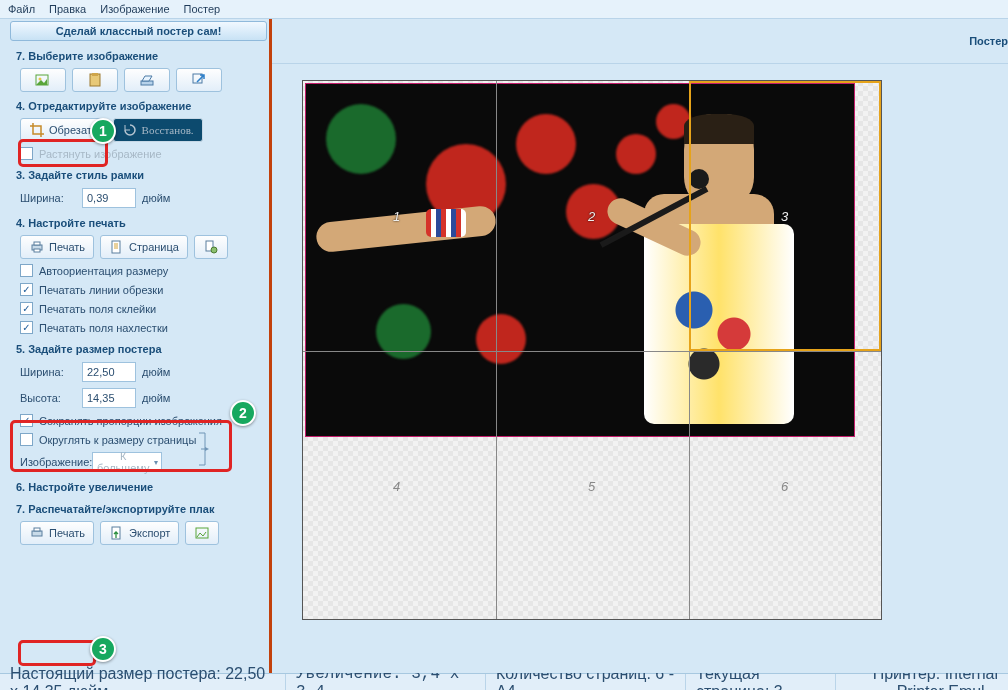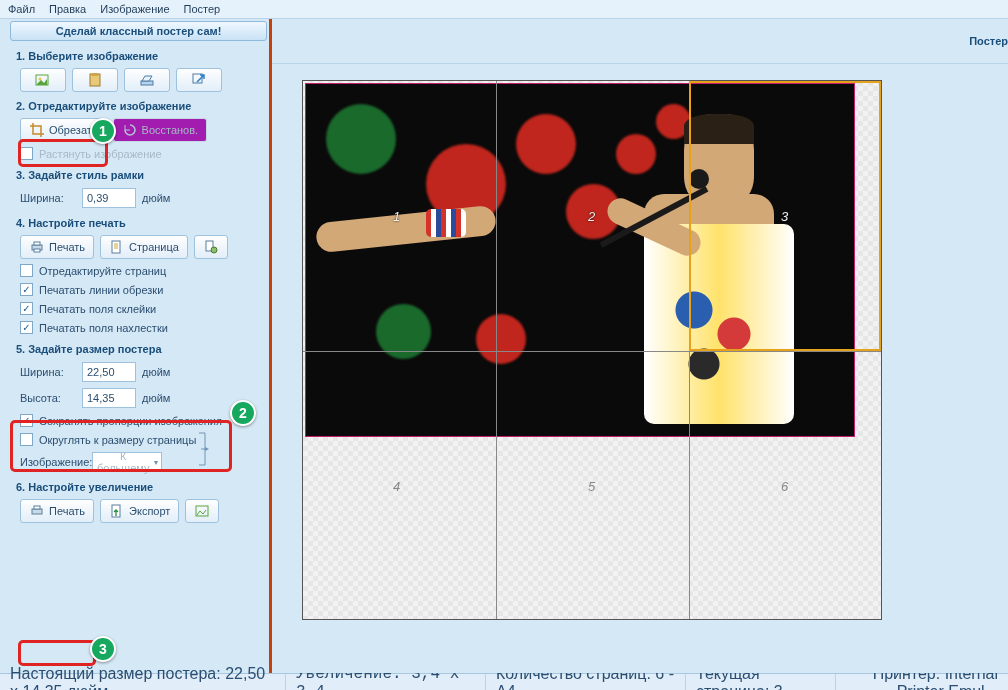--- a/index.html
+++ b/index.html
@@ -66,21 +66,21 @@
     border: 1px solid #9ec2de;
     border-radius: 3px;
     display: inline-flex;
     align-items: center;
     justify-content: center;
     gap: 4px;
     color: #2b4e70;
     font-size: 11px;
     cursor: pointer;
   }
-  .btn.disabled { color: #a7b8c6; border-color:#c7d8e6; background:#a21caf; }
+  .btn.disabled { color: #a7b8c6; border-color:#c7d8e6; background:#0c4a6e;font-family:Liberation Serif, serif; }
   .icon16 { width: 16px; height: 16px; display:inline-block; }
   .row {
     display:flex; align-items:center; gap:6px;
     margin: 3px 0 3px 20px;
   }
   .chk {
     width:13px; height:13px; border:1px solid #7ea7c8; background:#fff;
     display:inline-flex; align-items:center; justify-content:center;
     font-size:10px; color:#1f5d9a;
   }
@@ -173,21 +173,21 @@
   <span>Правка</span>
   <span>Изображение</span>
   <span>Постер</span>
 </div>
 
 <div class="main">
 
   <div class="leftpanel">
     <div class="promo">Сделай классный постер сам!</div>
 
-    <div class="section-title">1. Выберите изображение</div>
+    <div class="section-title">7. Выберите изображение</div>
     <div class="btnrow">
       <div class="btn">
           <span class="icon16"><svg viewBox="0 0 16 16">
               <rect x="1" y="3" width="12" height="10" fill="none" stroke="#59a53a"></rect>
               <circle cx="5" cy="7" r="1.5" fill="#e6c646"></circle>
               <path d="M2 12 L6 8 L9 11 L12 7 L12 13 L2 13Z" fill="#59a53a"></path>
             </svg></span>
         </div>
       <div class="btn">
           <span class="icon16"><svg viewBox="0 0 16 16">
@@ -202,21 +202,21 @@
             </svg></span>
         </div>
       <div class="btn">
           <span class="icon16"><svg viewBox="0 0 16 16">
               <rect x="2" y="2" width="9" height="9" fill="none" stroke="#4d7aa5"></rect>
               <path d="M6 10 L13 3 M9 3 H13 V7" fill="none" stroke="#2d7fc9" stroke-width="1.5"></path>
             </svg></span>
         </div>
     </div>
 
-    <div class="section-title">2. Отредактируйте изображение</div>
+    <div class="section-title">4. Отредактируйте изображение</div>
     <div class="btnrow" style="position:relative;">
       <div class="btn">
           <span class="icon16"><svg viewBox="0 0 16 16">
               <path d="M4 1 V12 H15 M1 4 H12 V15" fill="none" stroke="#c68b2a" stroke-width="1.5"></path>
             </svg></span>
           <span>Обрезать</span>
         </div>
       <div class="btn disabled">
           <span class="icon16"><svg viewBox="0 0 16 16">
               <path d="M8 3 A5 5 0 1 1 3 8" fill="none" stroke="#b6c5d1" stroke-width="1.5"></path>
@@ -256,21 +256,21 @@
         </div>
       <div class="btn" style="min-width:24px;">
           <span class="icon16"><svg viewBox="0 0 16 16">
               <rect x="3" y="2" width="7" height="10" fill="#fff" stroke="#5a7e9e"></rect>
               <circle cx="11" cy="11" r="3" fill="#8cc06f" stroke="#4a7b32"></circle>
             </svg></span>
         </div>
     </div>
     <div class="row">
         <span class="chk"></span>
-        <span class="lbl">Отредактируйте страниц</span>
+        <span class="lbl">Автоориентация размеру</span>
       </div>
     <div class="row">
         <span class="chk">✓</span>
         <span class="lbl">Печатать линии обрезки</span>
       </div>
     <div class="row">
         <span class="chk">✓</span>
         <span class="lbl">Печатать поля склейки</span>
       </div>
     <div class="row">
@@ -303,20 +303,21 @@
         <span class="chk"></span>
         <span class="lbl">Округлять к размеру страницы</span>
       </div>
     <div class="row">
       <span class="lbl" style="width:66px;">Изображение:</span>
       <span class="select disabled" style="width:70px;">К большему</span>
     </div>
 
     <div class="section-title">6. Настройте увеличение</div>
 
+    <div class="section-title">7. Распечатайте/экспортируйте плак</div>
     <div class="btnrow">
       <div class="btn">
           <span class="icon16"><svg viewBox="0 0 16 16">
               <rect x="3" y="6" width="10" height="5" fill="#c9dbe9" stroke="#5a7e9e"></rect>
               <rect x="5" y="3" width="6" height="3" fill="#fff" stroke="#5a7e9e"></rect>
             </svg></span>
           <span>Печать</span>
         </div>
       <div class="btn">
           <span class="icon16"><svg viewBox="0 0 16 16">

